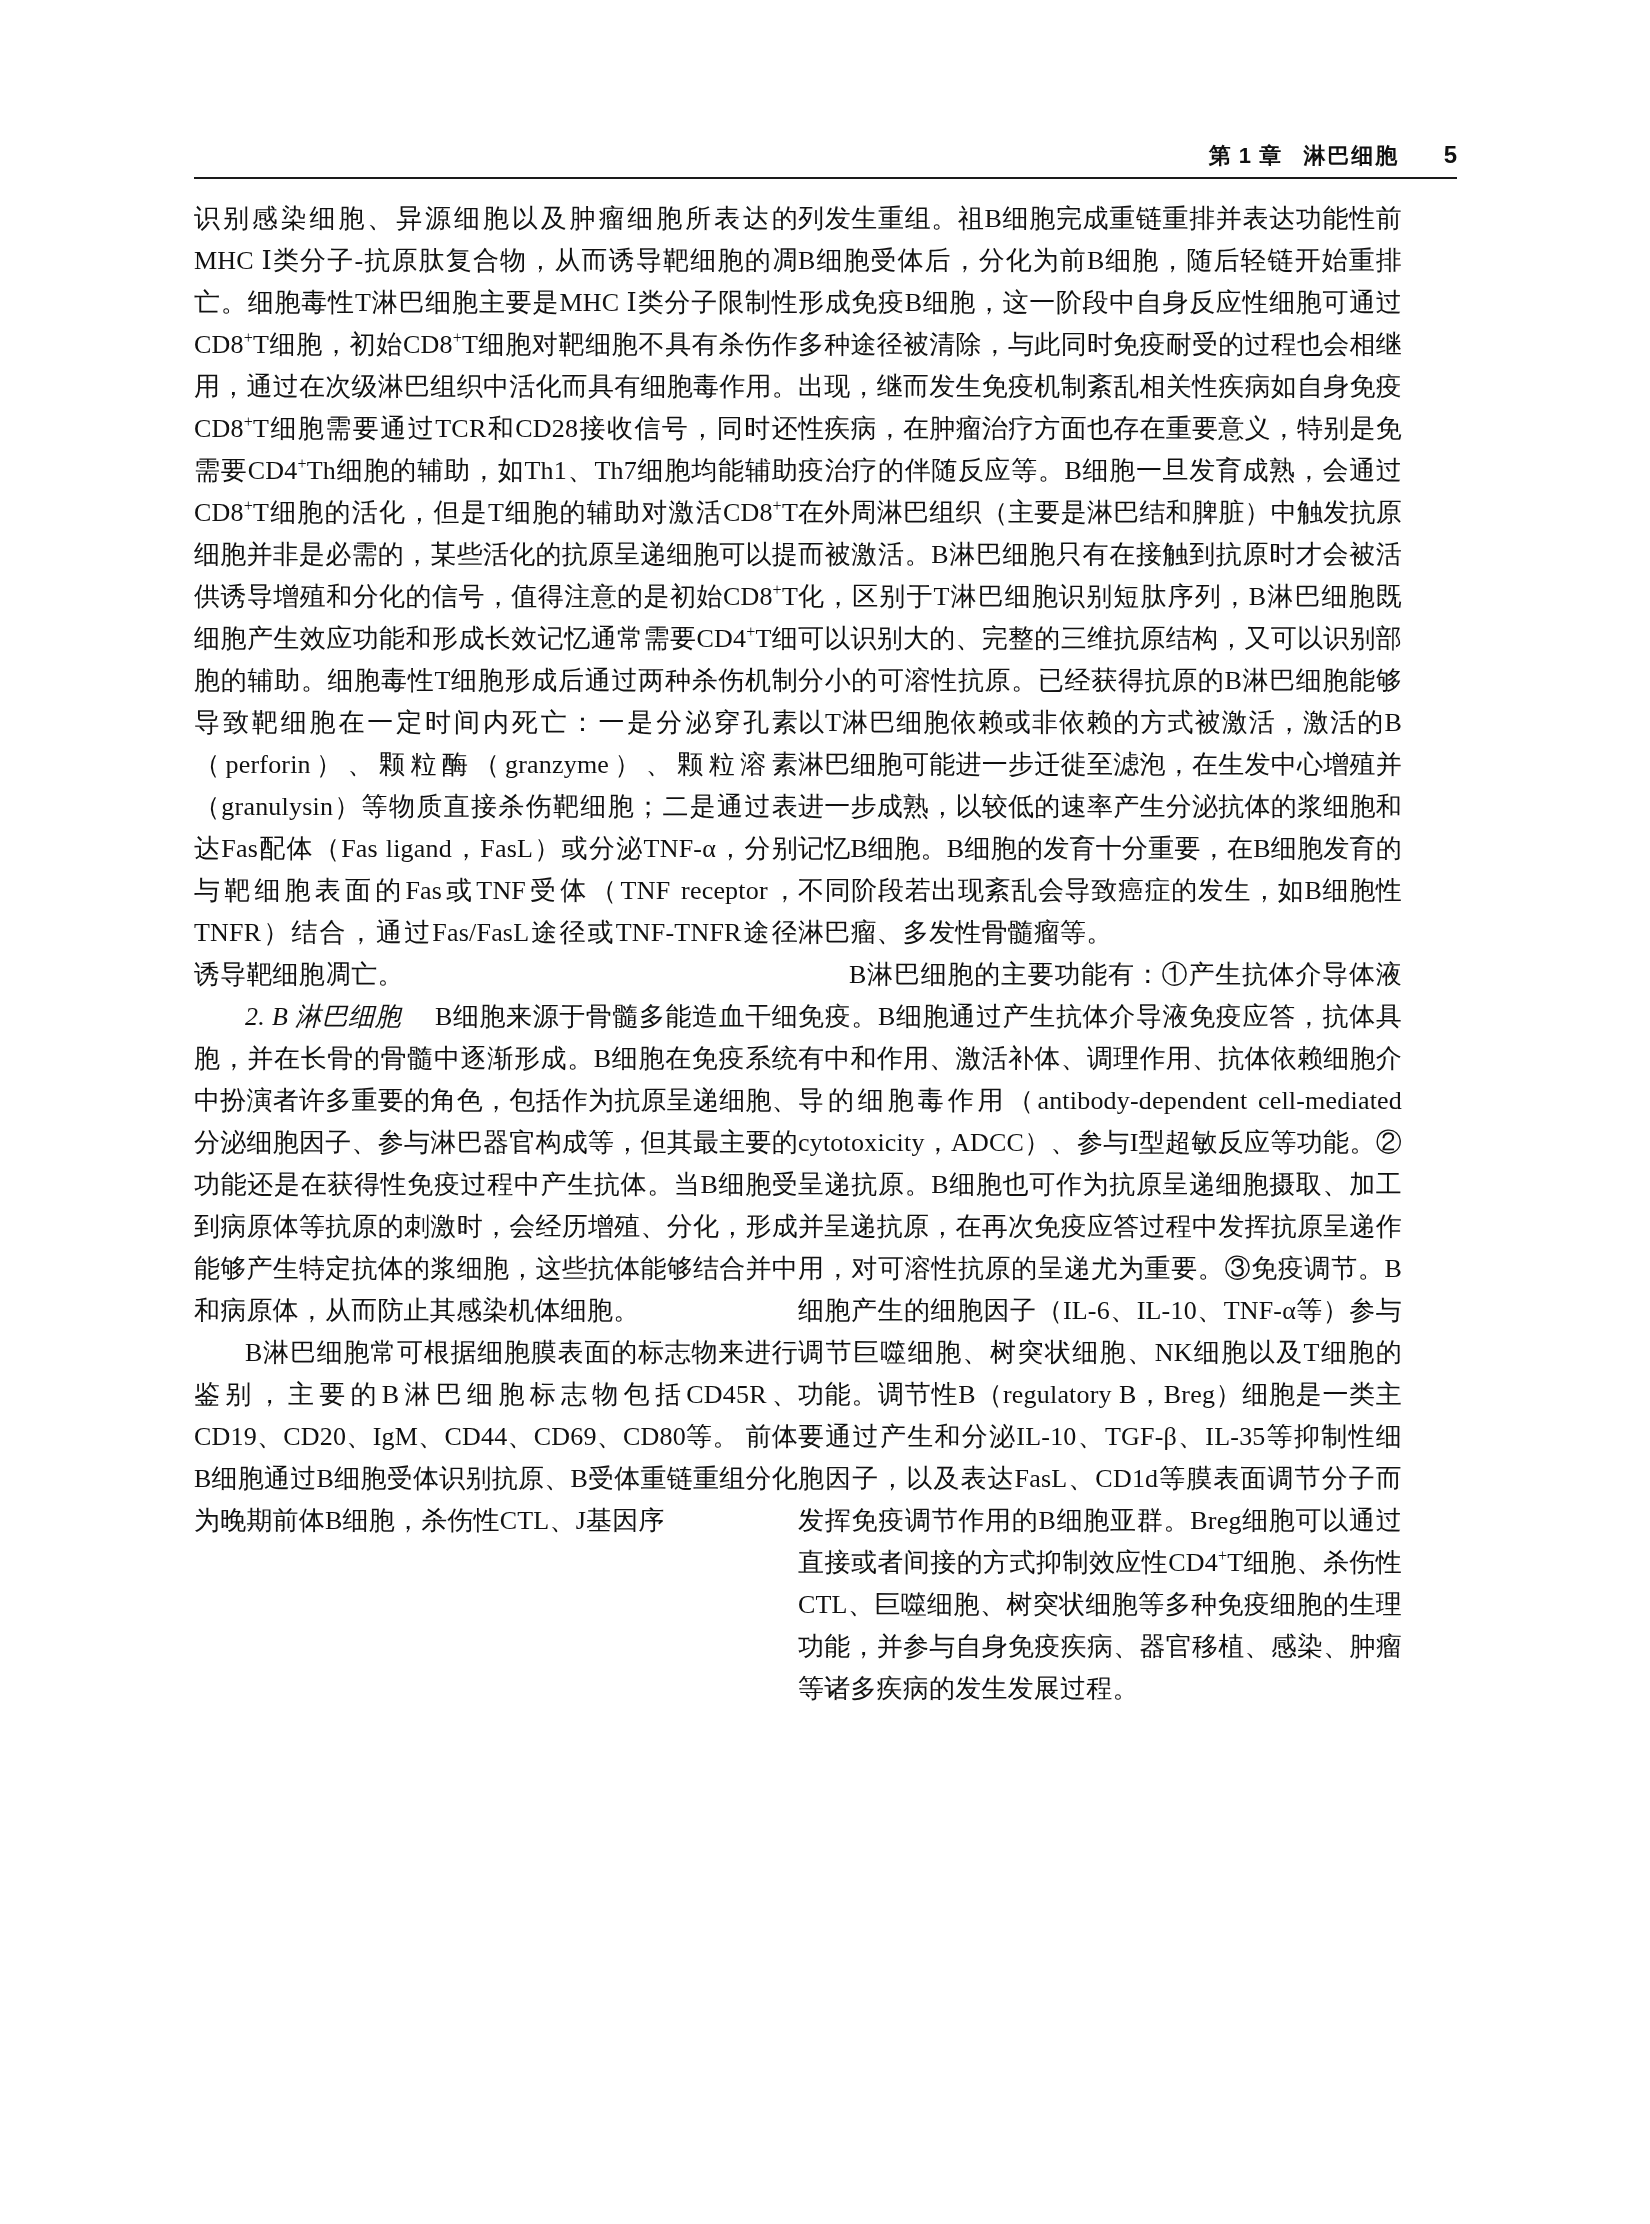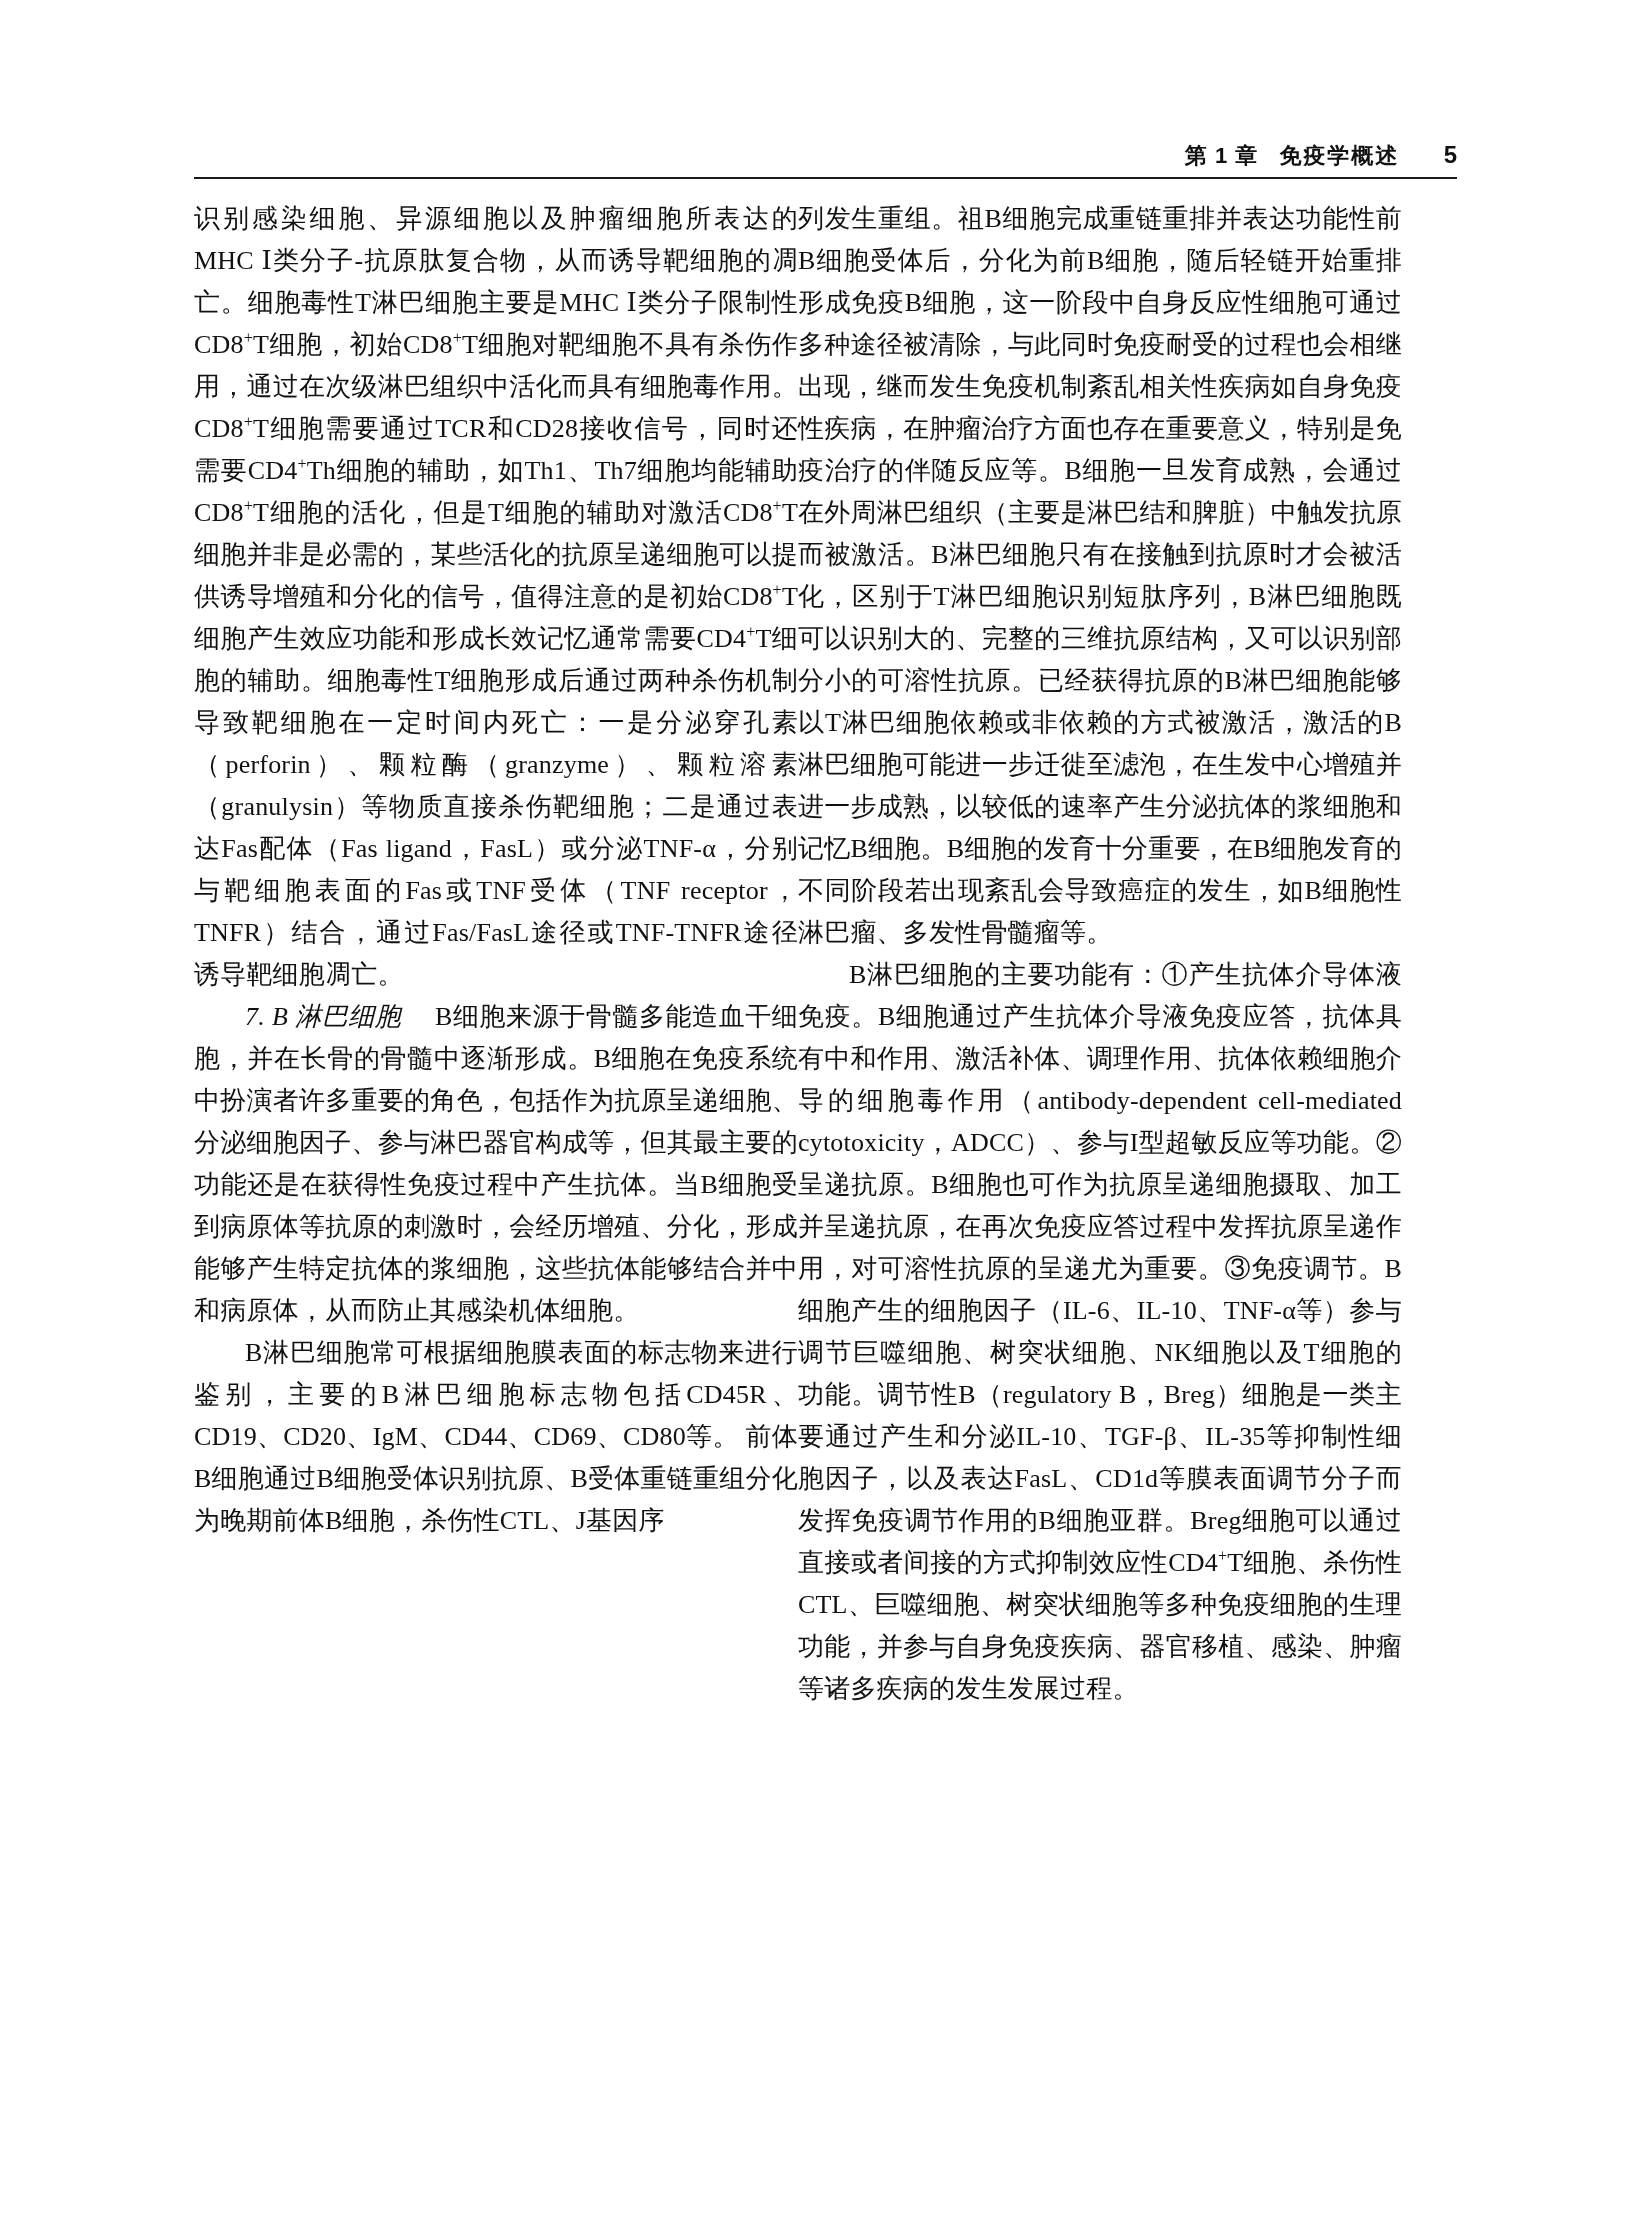--- a/index.html
+++ b/index.html
@@ -98,30 +98,30 @@
   }
 </style>
 </head>
 <body>
 
 <div class="page">
 
   <div class="header">
     <div class="header-inner">
       <span class="header-chapter">第 1 章</span>
-      <span class="header-title">免疫学概述</span>
+      <span class="header-title">淋巴细胞</span>
       <span class="header-pageno">5</span>
     </div>
     <div class="header-rule"></div>
   </div>
 
   <div class="columns">
     <div class="col" id="col-left">
         <p class="para">识别感染细胞、异源细胞以及肿瘤细胞所表达的MHC Ⅰ类分子-抗原肽复合物，从而诱导靶细胞的凋亡。细胞毒性T淋巴细胞主要是MHC Ⅰ类分子限制性CD8<sup>+</sup>T细胞，初始CD8<sup>+</sup>T细胞对靶细胞不具有杀伤作用，通过在次级淋巴组织中活化而具有细胞毒作用。CD8<sup>+</sup>T细胞需要通过TCR和CD28接收信号，同时还需要CD4<sup>+</sup>Th细胞的辅助，如Th1、Th7细胞均能辅助CD8<sup>+</sup>T细胞的活化，但是T细胞的辅助对激活CD8<sup>+</sup>T细胞并非是必需的，某些活化的抗原呈递细胞可以提供诱导增殖和分化的信号，值得注意的是初始CD8<sup>+</sup>T细胞产生效应功能和形成长效记忆通常需要CD4<sup>+</sup>T细胞的辅助。细胞毒性T细胞形成后通过两种杀伤机制导致靶细胞在一定时间内死亡：一是分泌穿孔素（perforin）、颗粒酶（granzyme）、颗粒溶素（granulysin）等物质直接杀伤靶细胞；二是通过表达Fas配体（Fas ligand，FasL）或分泌TNF-α，分别与靶细胞表面的Fas或TNF受体（TNF receptor，TNFR）结合，通过Fas/FasL途径或TNF-TNFR途径诱导靶细胞凋亡。</p>
-        <p class="para indent"><span class="sec-label">7. B 淋巴细胞</span>　 B细胞来源于骨髓多能造血干细胞，并在长骨的骨髓中逐渐形成。B细胞在免疫系统中扮演者许多重要的角色，包括作为抗原呈递细胞、分泌细胞因子、参与淋巴器官构成等，但其最主要的功能还是在获得性免疫过程中产生抗体。当B细胞受到病原体等抗原的刺激时，会经历增殖、分化，形成能够产生特定抗体的浆细胞，这些抗体能够结合并中和病原体，从而防止其感染机体细胞。</p>
+        <p class="para indent"><span class="sec-label">2. B 淋巴细胞</span>　 B细胞来源于骨髓多能造血干细胞，并在长骨的骨髓中逐渐形成。B细胞在免疫系统中扮演者许多重要的角色，包括作为抗原呈递细胞、分泌细胞因子、参与淋巴器官构成等，但其最主要的功能还是在获得性免疫过程中产生抗体。当B细胞受到病原体等抗原的刺激时，会经历增殖、分化，形成能够产生特定抗体的浆细胞，这些抗体能够结合并中和病原体，从而防止其感染机体细胞。</p>
         <p class="para indent">B淋巴细胞常可根据细胞膜表面的标志物来进行鉴别，主要的B淋巴细胞标志物包括CD45R、CD19、CD20、IgM、CD44、CD69、CD80等。 前体B细胞通过B细胞受体识别抗原、B受体重链重组分化为晚期前体B细胞，杀伤性CTL、J基因序</p>
       </div>
     <div class="col" id="col-right">
         <p class="para">列发生重组。祖B细胞完成重链重排并表达功能性前B细胞受体后，分化为前B细胞，随后轻链开始重排形成免疫B细胞，这一阶段中自身反应性细胞可通过多种途径被清除，与此同时免疫耐受的过程也会相继出现，继而发生免疫机制紊乱相关性疾病如自身免疫性疾病，在肿瘤治疗方面也存在重要意义，特别是免疫治疗的伴随反应等。B细胞一旦发育成熟，会通过在外周淋巴组织（主要是淋巴结和脾脏）中触发抗原而被激活。B淋巴细胞只有在接触到抗原时才会被活化，区别于T淋巴细胞识别短肽序列，B淋巴细胞既可以识别大的、完整的三维抗原结构，又可以识别部分小的可溶性抗原。已经获得抗原的B淋巴细胞能够以T淋巴细胞依赖或非依赖的方式被激活，激活的B淋巴细胞可能进一步迁徙至滤泡，在生发中心增殖并进一步成熟，以较低的速率产生分泌抗体的浆细胞和记忆B细胞。B细胞的发育十分重要，在B细胞发育的不同阶段若出现紊乱会导致癌症的发生，如B细胞性淋巴瘤、多发性骨髓瘤等。</p>
         <p class="para indent">B淋巴细胞的主要功能有：①产生抗体介导体液免疫。B细胞通过产生抗体介导液免疫应答，抗体具有中和作用、激活补体、调理作用、抗体依赖细胞介导的细胞毒作用（antibody-dependent cell-mediated cytotoxicity，ADCC）、参与I型超敏反应等功能。②呈递抗原。B细胞也可作为抗原呈递细胞摄取、加工并呈递抗原，在再次免疫应答过程中发挥抗原呈递作用，对可溶性抗原的呈递尤为重要。③免疫调节。B细胞产生的细胞因子（IL-6、IL-10、TNF-α等）参与调节巨噬细胞、树突状细胞、NK细胞以及T细胞的功能。调节性B（regulatory B，Breg）细胞是一类主要通过产生和分泌IL-10、TGF-β、IL-35等抑制性细胞因子，以及表达FasL、CD1d等膜表面调节分子而发挥免疫调节作用的B细胞亚群。Breg细胞可以通过直接或者间接的方式抑制效应性CD4<sup>+</sup>T细胞、杀伤性CTL、巨噬细胞、树突状细胞等多种免疫细胞的生理功能，并参与自身免疫疾病、器官移植、感染、肿瘤等诸多疾病的发生发展过程。</p>
       </div>
   </div>
 
 </div>
 

